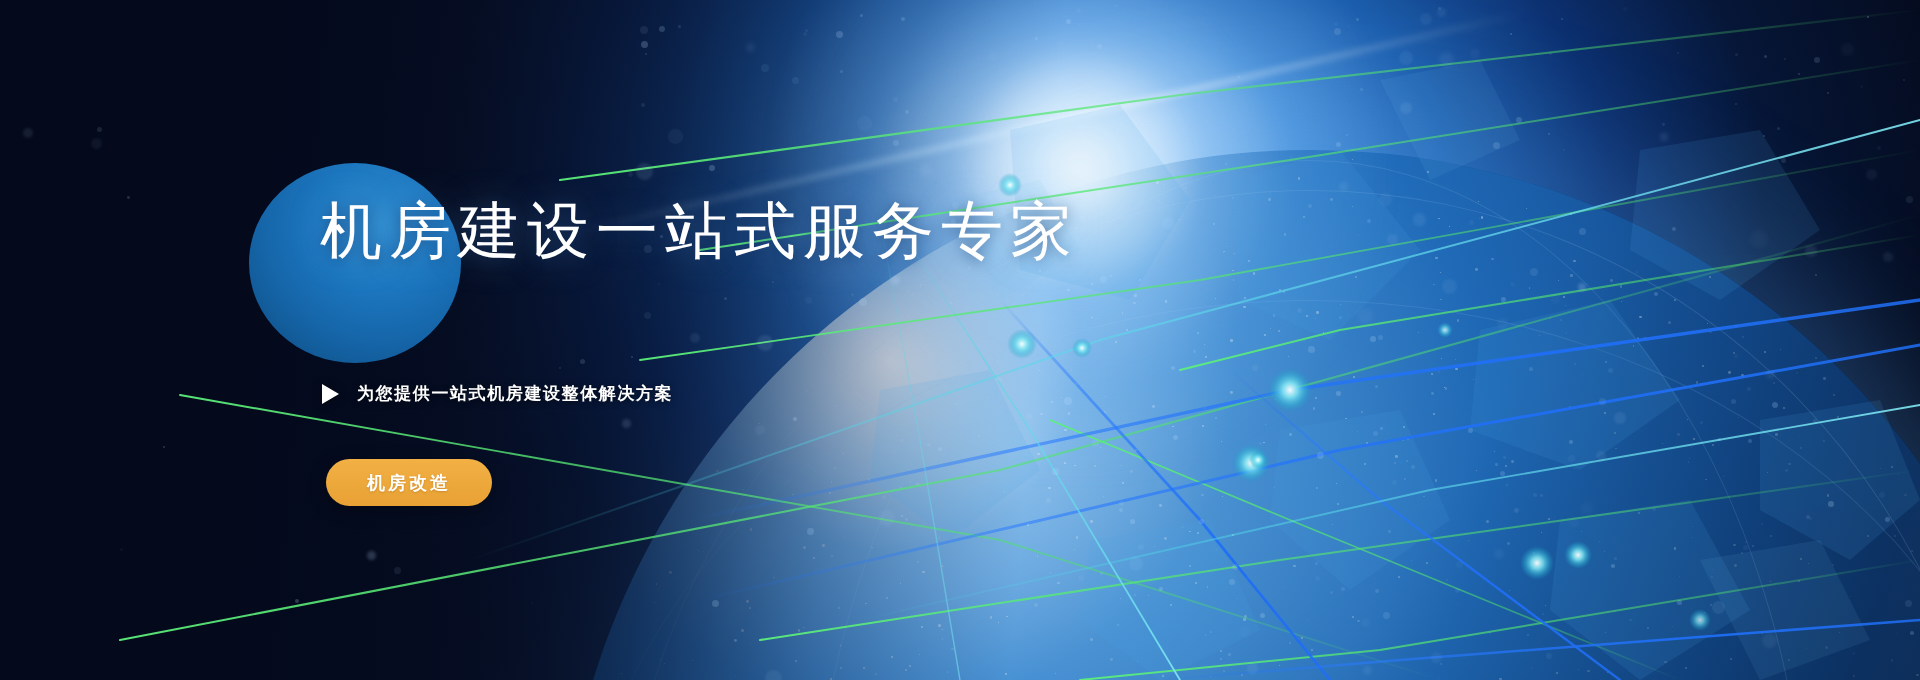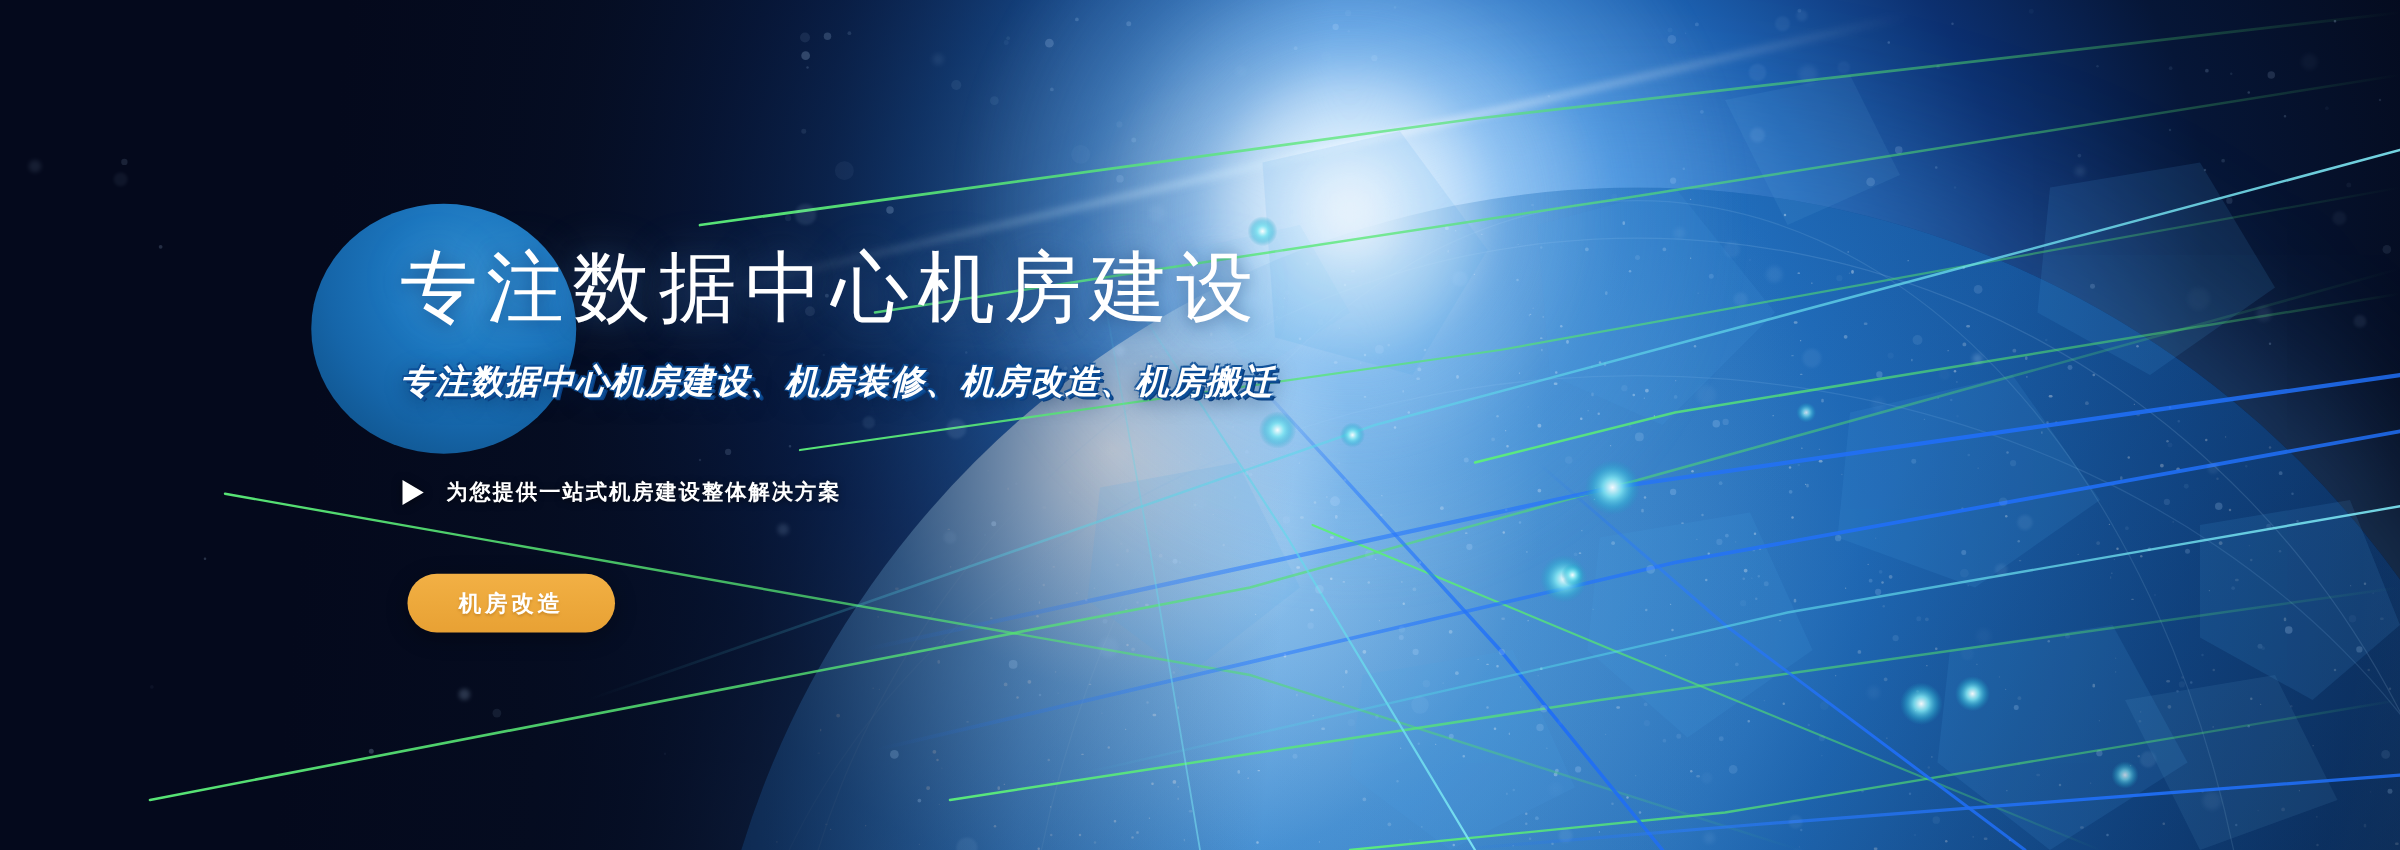--- a/index.html
+++ b/index.html
@@ -979,23 +979,22 @@
       <b style="left:1433px;top:679px;width:10.0px;height:10.0px;opacity:0.06;filter:blur(1.1px);"></b>
       <b style="left:1210px;top:631px;width:1.6px;height:1.6px;opacity:0.26;"></b>
       <b style="left:1110px;top:153px;width:11.0px;height:11.0px;opacity:0.07;filter:blur(2.0px);"></b>
       <b style="left:1833px;top:394px;width:2.0px;height:2.0px;opacity:0.36;"></b>
     </div>
 
   <div class="blue-disc"></div>
 
   <div class="content">
 
-    <h1 class="headline">专注数据中心机房建设</h1>
-
-    <div class="subline">专注数据中心机房建设、机房装修、机房改造、机房搬迁</div>
+    <h1 class="headline">机房建设一站式服务专家</h1>
+
 
     <div class="tagline-row">
       <span class="tri"></span>
       <span class="tagline">为您提供一站式机房建设整体解决方案</span>
     </div>
 
     <button class="cta">机房改造</button>
   </div>
 </div>
 

